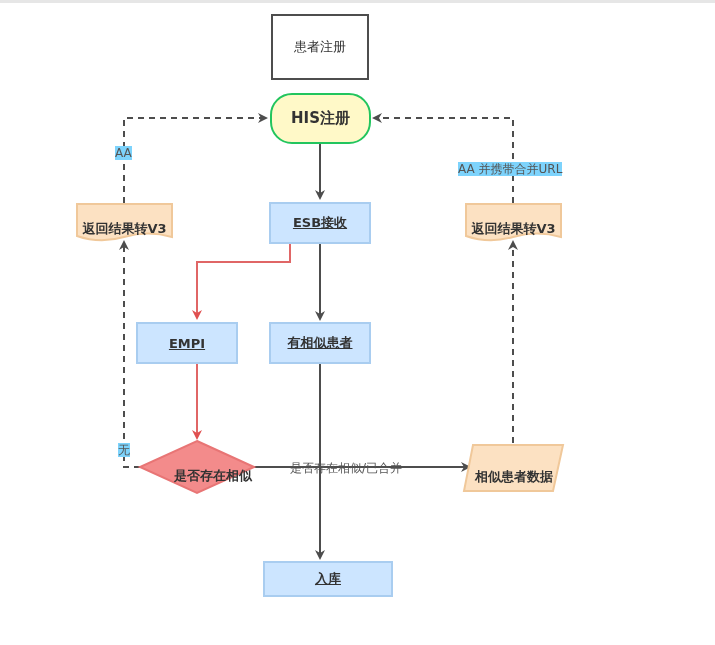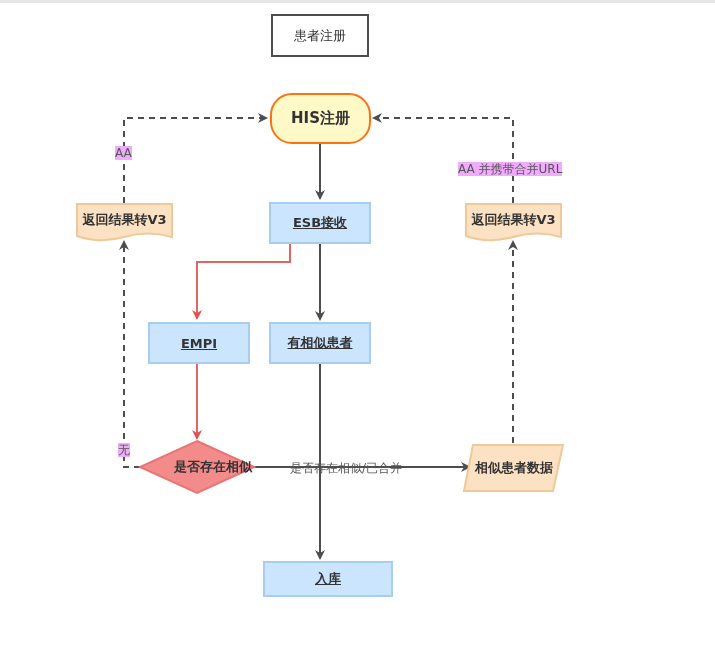--- a/index.html
+++ b/index.html
@@ -7,25 +7,25 @@
     width: 715px; height: 645px; background: #ffffff; position: relative; overflow: hidden;
     font-family: "DejaVu Sans", "Liberation Sans", sans-serif;
   }
   .topbar { position: absolute; left: 0; top: 0; width: 715px; height: 3px; background: #e6e6e6; }
   svg.edges { position: absolute; left: 0; top: 0; width: 715px; height: 645px; }
   .node {
     position: absolute; box-sizing: border-box; display: flex; align-items: center; justify-content: center;
     text-align: center; font-size: 13px; color: #333333; font-weight: bold;
   }
   .title-box { border: 2px solid #4d4d4d; background: #fff; font-weight: normal; font-size: 13px; color: #333; }
-  .his { background: #fff9c8; border: 2px solid #f97316; border-radius: 22px; font-size: 15px; color: #333; }
+  .his { background: #fff9c8; border: 2px solid #22c55e; border-radius: 22px; font-size: 15px; color: #333; }
   .blue { background: #cce5ff; border: 2px solid #a9cdf0; text-decoration: underline; }
-  .label { position: absolute; font-size: 12px; color: #555; background: #f0abfc; white-space: nowrap; line-height: 14px; }
+  .label { position: absolute; font-size: 12px; color: #555; background: #7dd3fc; white-space: nowrap; line-height: 14px; }
   .shape-text { position: absolute; display: flex; align-items: center; justify-content: center; text-align: center;
-    font-size: 13px; font-weight: bold; color: #333; line-height: 16px; }
+    font-size: 13px; font-weight: bold; color: #333; line-height: 16px; margin-top: 9px; }
 </style>
 </head>
 <body>
 
 <div class="topbar"></div>
 
 <svg class="edges" viewBox="0 0 715 645">
   <defs>
     <marker id="arrDark" markerWidth="10" markerHeight="10" refX="8" refY="5" orient="auto" markerUnits="userSpaceOnUse">
       <path d="M0,0 L10,5 L0,10 L3,5 z" fill="#4d4d4d"></path>
@@ -57,27 +57,27 @@
 
   <polygon points="197,441 254,467 197,493 140,467" fill="#f38b8b" stroke="#e87575" stroke-width="2"></polygon>
 
   <polygon points="473,445 563,445 553,491 464,491" fill="#fce1c2" stroke="#f0c89a" stroke-width="2"></polygon>
 
   <path d="M77,204 L172,204 L172,237 Q148,230 124,237 Q100,244 77,236 Z" fill="#fce1c2" stroke="#f0c89a" stroke-width="2"></path>
 
   <path d="M466,204 L561,204 L561,237 Q537,230 513,237 Q489,244 466,236 Z" fill="#fce1c2" stroke="#f0c89a" stroke-width="2"></path>
 </svg>
 
-<div class="node title-box" style="left:271px; top:14px; width:98px; height:43px;">患者注册</div>
+<div class="node title-box" style="left:271px; top:14px; width:98px; height:66px;">患者注册</div>
 
 <div class="node his" style="left:270px; top:93px; width:101px; height:51px;">HIS注册</div>
 
 <div class="node blue" style="left:269px; top:202px; width:102px; height:42px;">ESB接收</div>
 
-<div class="node blue" style="left:148px; top:322px; width:102px; height:42px;">EMPI</div>
+<div class="node blue" style="left:136px; top:322px; width:102px; height:42px;">EMPI</div>
 
 <div class="node blue" style="left:269px; top:322px; width:102px; height:42px;">有相似患者</div>
 
 <div class="node blue" style="left:263px; top:561px; width:130px; height:36px;">入库</div>
 
 <div class="shape-text" style="left:156px; top:457px; width:114px; height:20px;">是否存在相似</div>
 
 <div class="shape-text" style="left:474px; top:450px; width:80px; height:36px;">相似患者数据</div>
 
 <div class="shape-text" style="left:77px; top:210px; width:95px; height:20px;">返回结果转V3</div>

